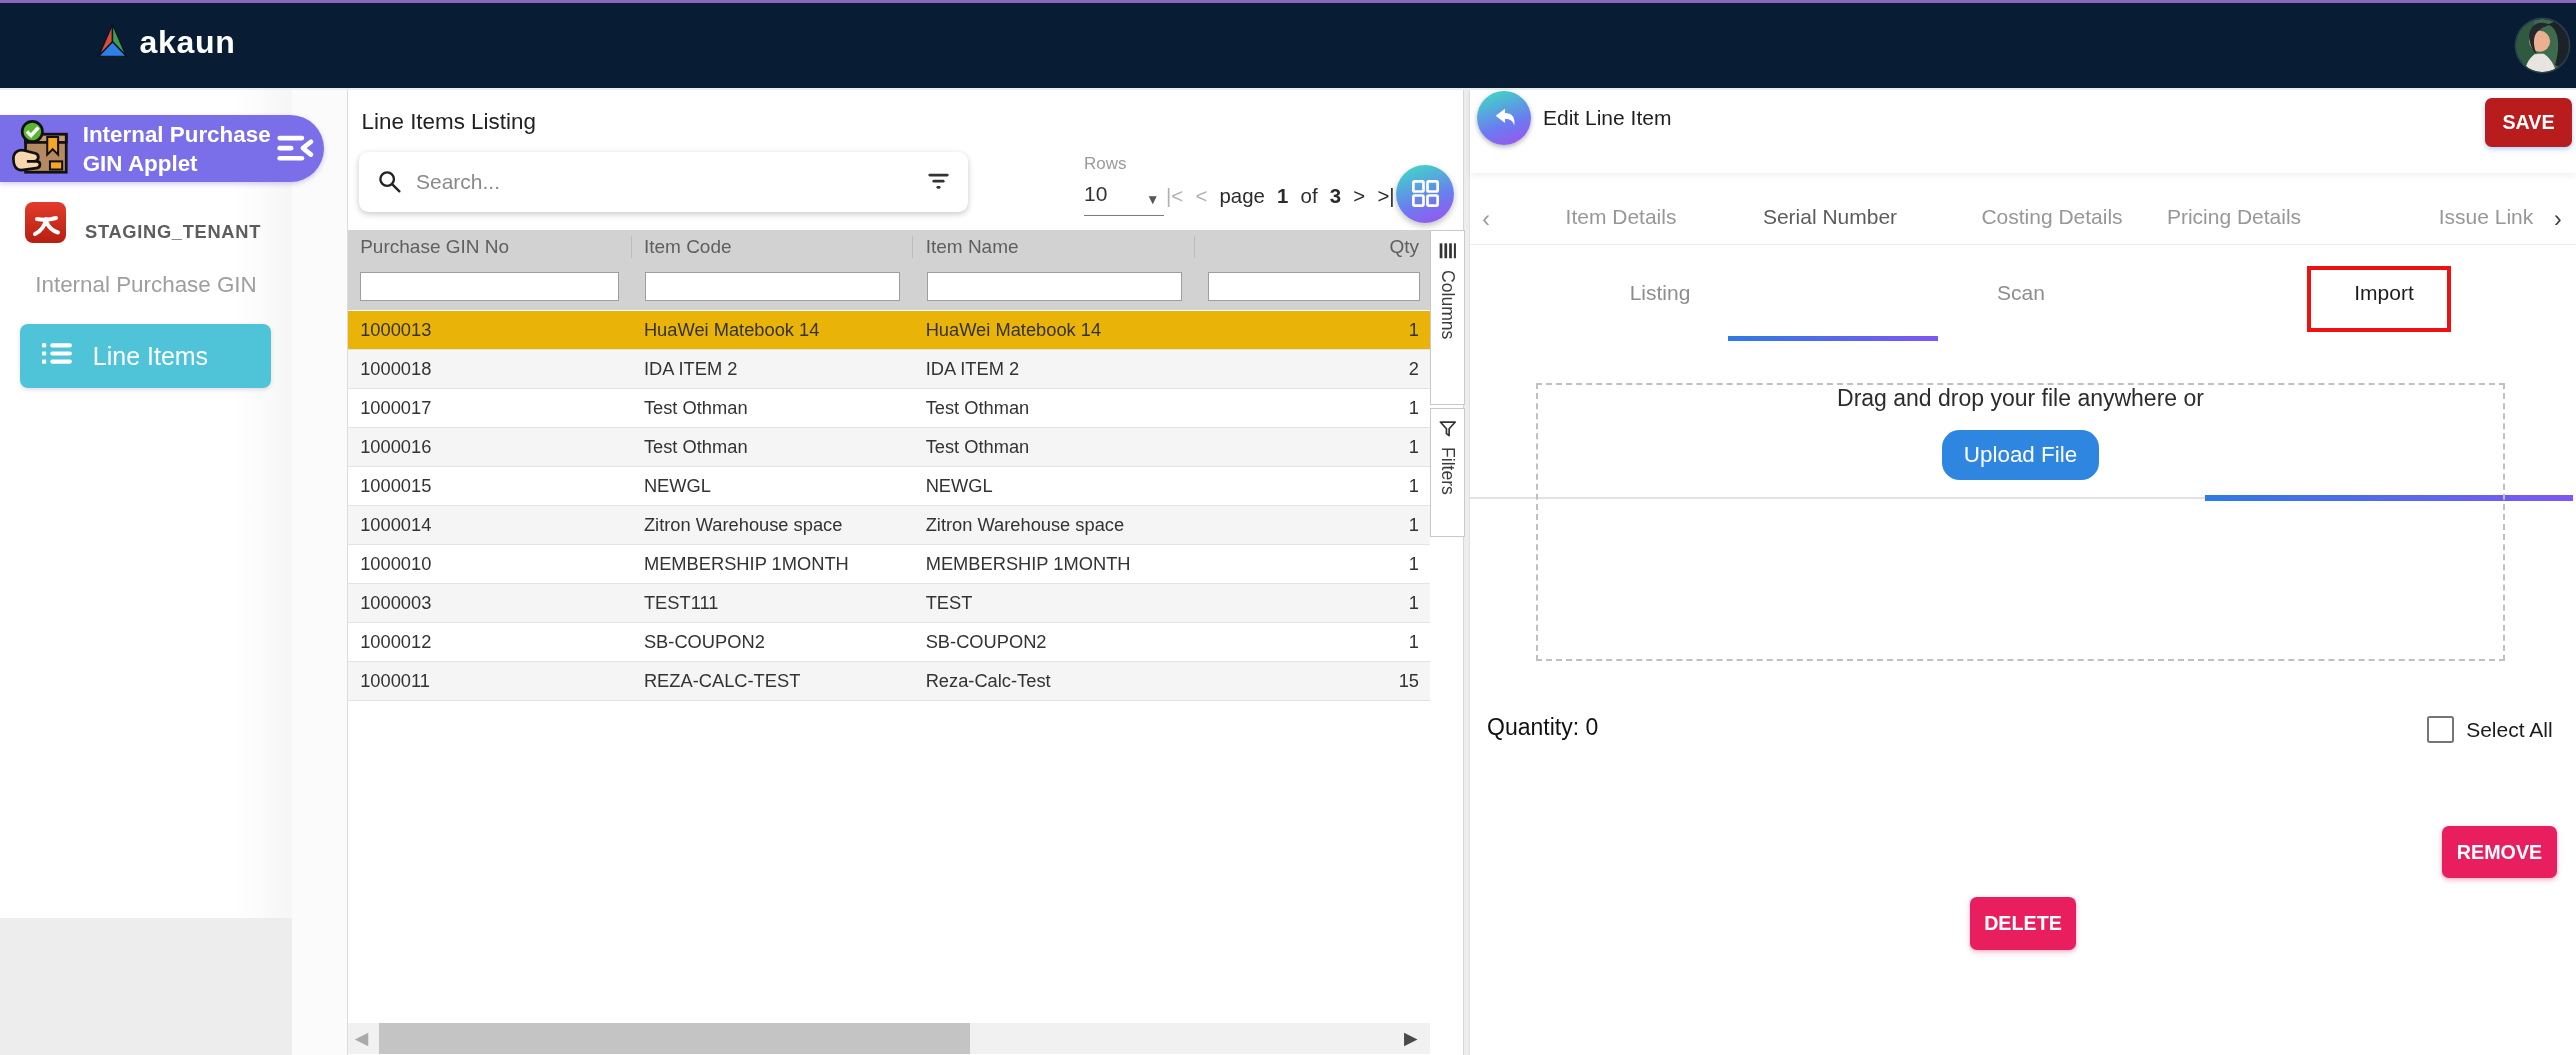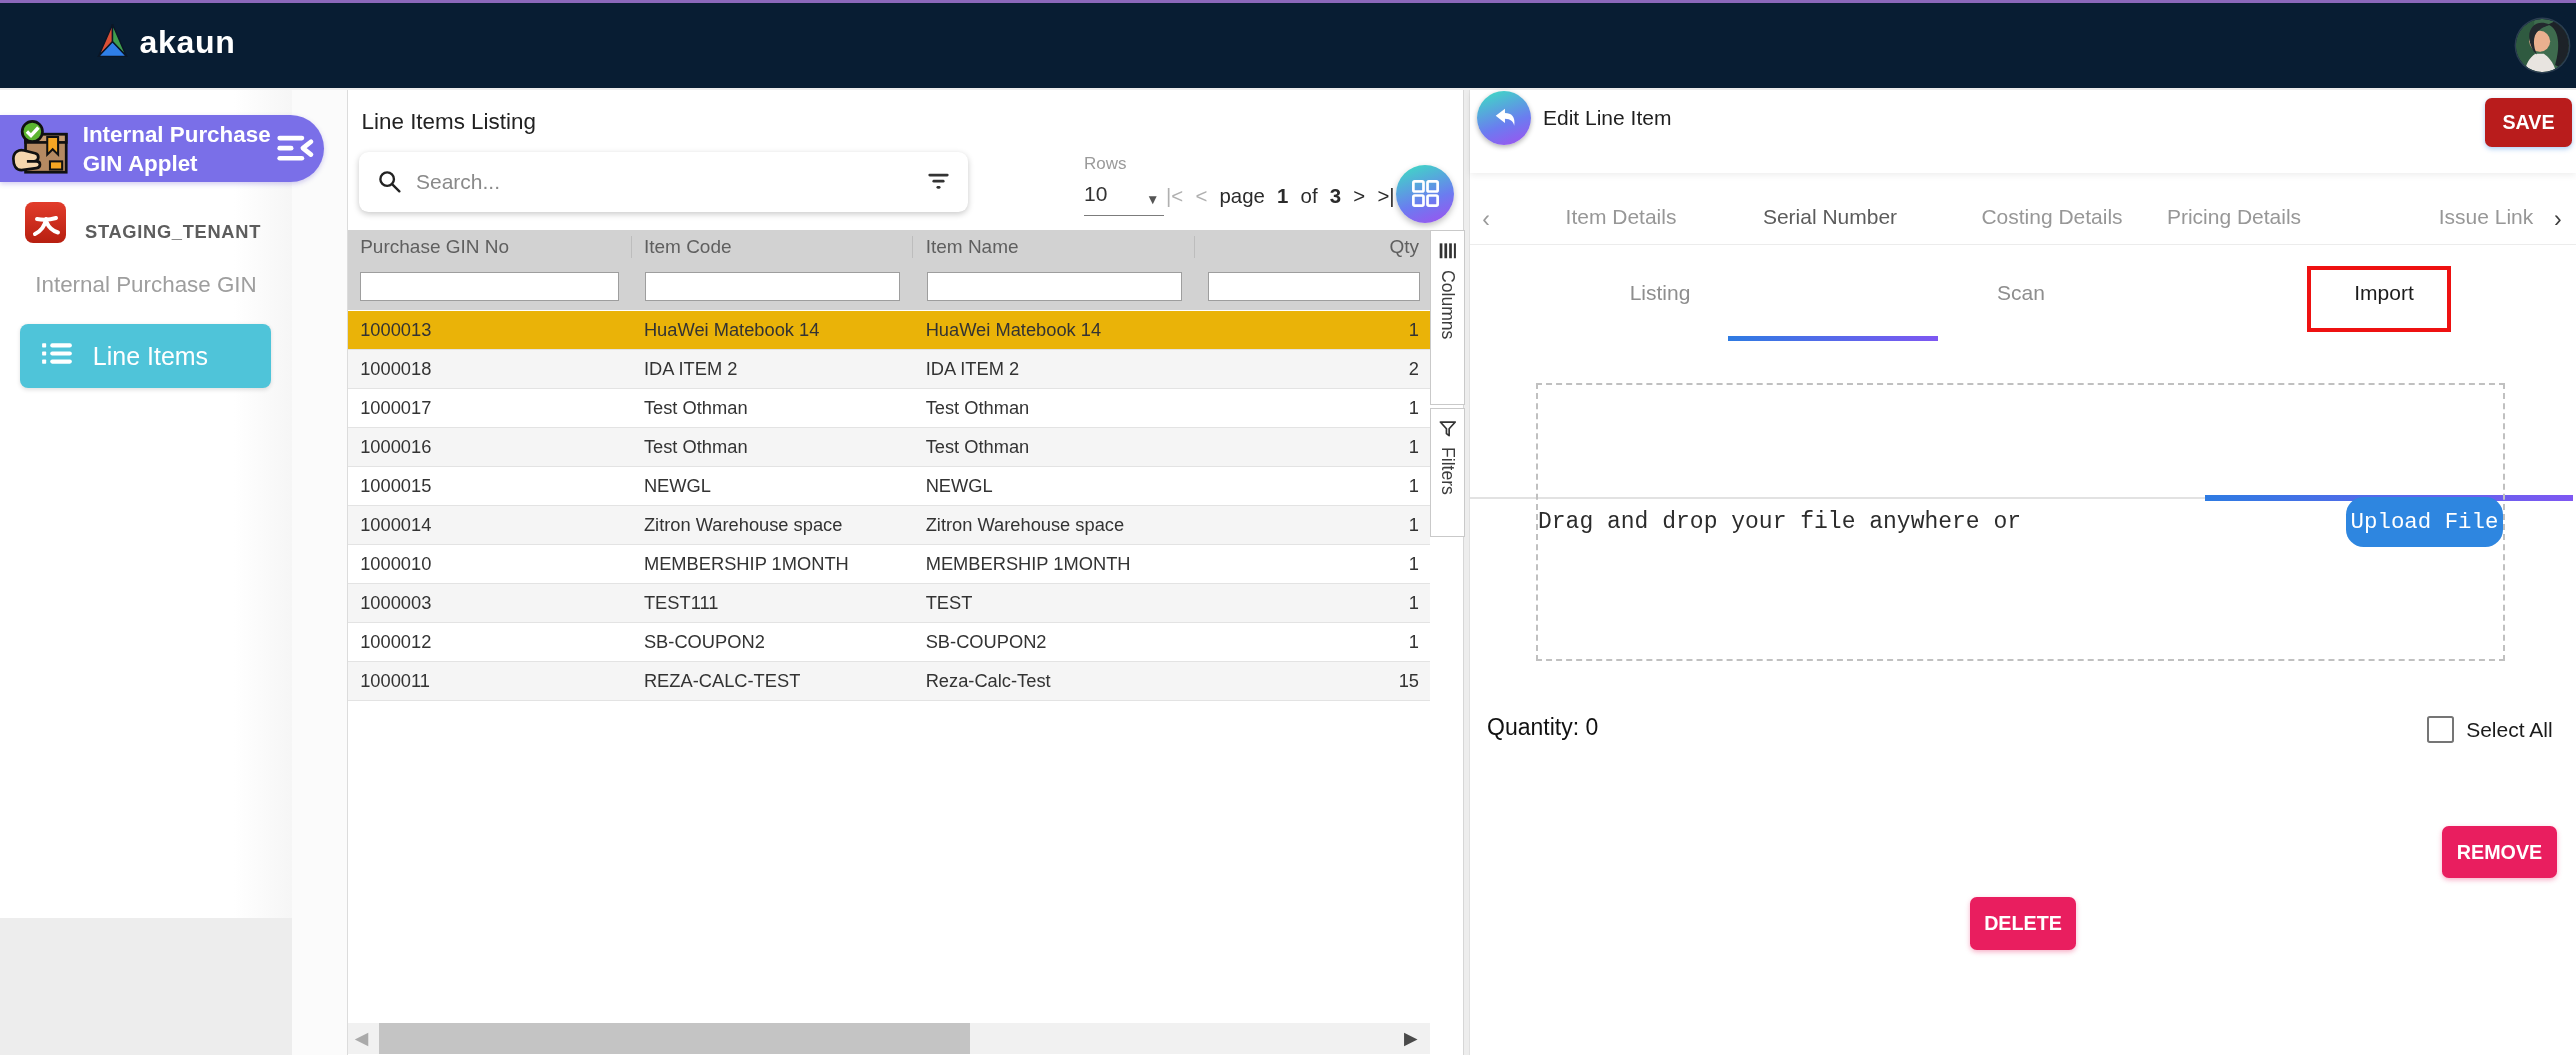--- a/index.html
+++ b/index.html
@@ -81,21 +81,21 @@
   .tab-chevron.right{left:1084px;color:#3d3d3d;}
   .mtabs-divider{position:absolute;left:0;top:154px;width:100%;height:1.4px;background:#ececec;}
   .mink{position:absolute;left:258px;top:150px;width:210px;height:5.4px;background:linear-gradient(90deg,#2e7be2,#7e57f2);}
   .stabs{position:absolute;left:0;top:176px;width:100%;height:60px;}
   .stab{position:absolute;transform:translateX(-50%);top:15px;font-size:21px;color:#8e8e8e;cursor:pointer;}
   .stab.active{color:#1c1c1c;}
   .st-0{left:190px;} .st-1{left:551px;} .st-2{left:914px;}
   .stabs-divider{position:absolute;left:0;top:231px;width:735px;height:2px;background:#e2e2e2;}
   .sink{position:absolute;left:735px;top:229px;width:368px;height:6.1px;background:linear-gradient(90deg,#2e7be2,#7e57f2);}
   .import-annotation{position:absolute;left:837px;top:176px;width:144px;height:66px;border:4.8px solid #ee1111;box-sizing:border-box;z-index:6;pointer-events:none;}
-  .dropzone{position:absolute;left:66px;top:293px;width:969px;height:278px;border:2px dashed #c0c0c0;box-sizing:border-box;display:flex;flex-direction:row;align-items:center;justify-content:space-between;gap:17.6px;font-family:Liberation Mono, monospace;}
+  .dropzone{position:absolute;left:66px;top:293px;width:969px;height:278px;border:2px dashed #c0c0c0;box-sizing:border-box;display:flex;flex-direction:column;align-items:center;justify-content:flex-start;gap:17.6px;}
   .dz-text{font-size:23px;color:#2c2c2c;}
   .upload-btn{width:157px;height:50px;background:#2e86e0;border-radius:17.6px;color:#fff;font-size:22.4px;display:flex;align-items:center;justify-content:center;cursor:pointer;}
   .qty-label{position:absolute;left:17px;top:624px;font-size:23px;color:#111;}
   .selectall{position:absolute;left:957px;top:626px;display:flex;align-items:center;gap:12.2px;}
   .checkbox{width:23px;height:23px;border:2px solid #757575;border-radius:2.7px;background:#fff;cursor:pointer;}
   .selectall-label{font-size:21px;color:#1b1b1b;}
   .sn-fieldset{position:absolute;left:17px;top:656px;width:1055px;height:64px;border:1.4px solid #8a8a8a;margin:0;padding:0;box-sizing:border-box;}
   .sn-fieldset legend{margin:0 auto;padding:0 9.5px;font-size:21px;color:#3d3d3d;}
   .remove-btn{position:absolute;left:972px;top:736px;width:115px;height:52px;background:#e91e5f;border-radius:6.8px;color:#fff;font-size:19.7px;font-weight:bold;display:flex;align-items:center;justify-content:center;box-shadow:0 2px 5.4px rgba(233,30,95,.35);cursor:pointer;}
   .delete-btn{position:absolute;left:500px;top:807px;width:106px;height:53px;background:#e91e5f;border-radius:6.8px;color:#fff;font-size:19.7px;font-weight:bold;display:flex;align-items:center;justify-content:center;box-shadow:0 2px 5.4px rgba(233,30,95,.35);cursor:pointer;}

